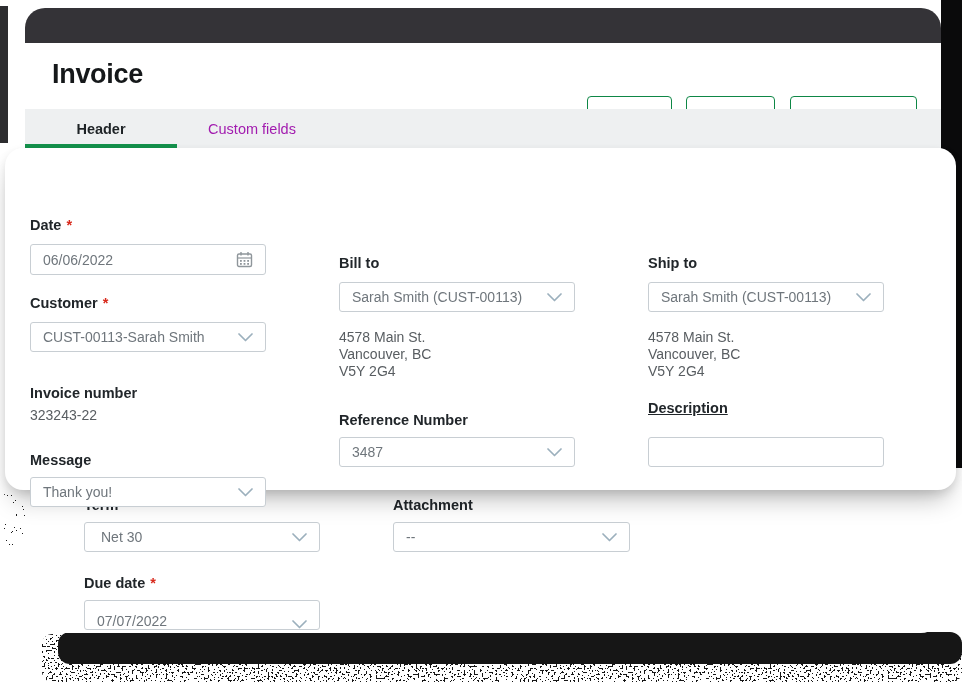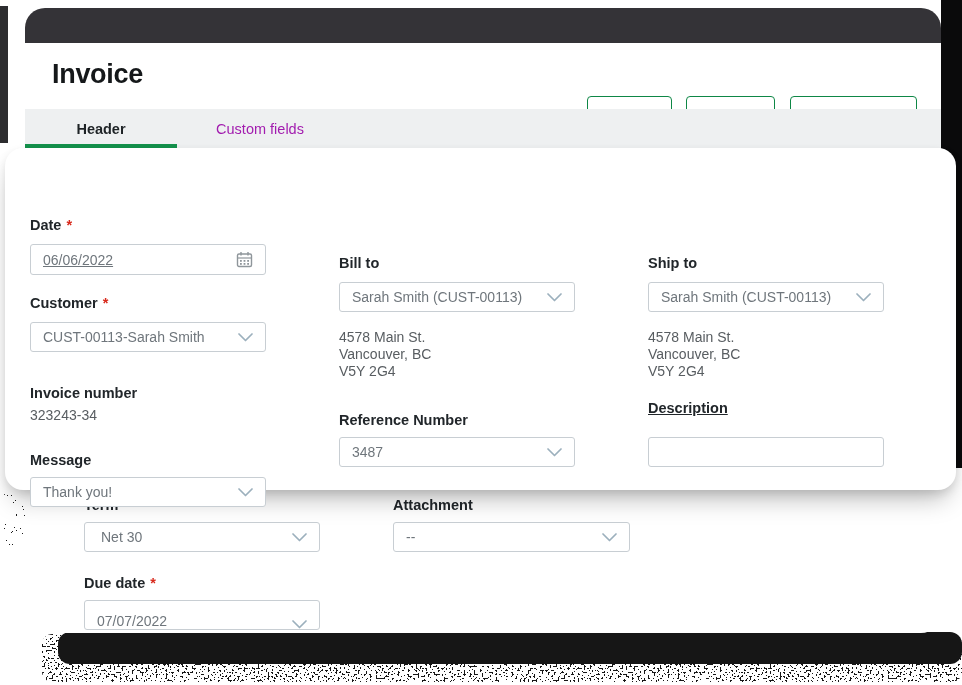--- a/index.html
+++ b/index.html
@@ -29,21 +29,21 @@
   .btn{
     position:absolute; top:53px; height:34px; display:flex; align-items:center;
     justify-content:center; gap:10px; background:#fff; border:1px solid #0e8746;
     border-radius:4px; color:#0e8746; font-size:13.5px; font-weight:500; cursor:pointer;
   }
   .btn-post{ left:562px; width:85px; }
   .btn-draft{ left:661px; width:89px; }
   .btn-more{ left:765px; width:127px; }
   .btn svg{ display:block; }
 
-  .tabbar{ position:absolute; left:0; top:101px; width:100%; height:39px; background:#eef0f1; display:flex;gap:8px; }
+  .tabbar{ position:absolute; left:0; top:101px; width:100%; height:39px; background:#eef0f1; display:flex; }
   .tab{ height:100%; display:flex; align-items:center; justify-content:center; font-size:14.5px; cursor:pointer; }
   .tab-active{ width:152px; font-weight:700; color:#1e2326; position:relative; }
   .tab-active::after{ content:""; position:absolute; left:0; bottom:0; width:100%; height:4px; background:#14914c; }
   .tab-inactive{ width:150px; color:#a21caf; font-weight:400; }
 
   
   .flabel{ position:absolute; font-size:14.5px; font-weight:700; color:#21262a; white-space:nowrap; }
   .req{ color:#d8291c; margin-left:5px; font-weight:700; }
   .select{
     position:absolute; height:30px; background:#fff; border:1px solid #c8ced3;
@@ -166,21 +166,21 @@
           <path d="M1 1l6.5 6.5L14 1" fill="none" stroke="#9cb0bd" stroke-width="1.7" stroke-linecap="round" stroke-linejoin="round"></path>
         </svg>
     </div>
   </div>
 
   <div class="card">
 
     <div class="flabel c1" style="top:29px;">
       <span>Date</span><span class="req">*</span>
     </div>
-    <div class="select c1 w-field" style="top:56px; height:31px; cursor:text;text-decoration:underline;">
+    <div class="select c1 w-field" style="top:56px; height:31px; cursor:text;">
       <span>06/06/2022</span>
       <svg class="icon-right" width="17" height="17" viewBox="0 0 17 17">
         <rect x="1.5" y="3" width="14" height="12.5" rx="1.5" fill="none" stroke="#8f969b" stroke-width="1.4"></rect>
         <line x1="5" y1="1" x2="5" y2="4.5" stroke="#8f969b" stroke-width="1.4"></line>
         <line x1="12" y1="1" x2="12" y2="4.5" stroke="#8f969b" stroke-width="1.4"></line>
         <line x1="2" y1="7" x2="15" y2="7" stroke="#8f969b" stroke-width="1.2"></line>
         <g fill="#8f969b">
           <rect x="4" y="9" width="1.8" height="1.8"></rect>
             <rect x="7.6" y="9" width="1.8" height="1.8"></rect>
             <rect x="11.2" y="9" width="1.8" height="1.8"></rect>
@@ -227,21 +227,21 @@
     </div>
     <div class="addr c3" style="top:181px;">
       <div>4578 Main St.</div>
       <div>Vancouver, BC</div>
       <div>V5Y 2G4</div>
     </div>
 
     <div class="flabel c1" style="top:197px;">
       <span>Invoice number</span>
     </div>
-    <div class="plain-val c1" style="top:219px;">323243-34</div>
+    <div class="plain-val c1" style="top:219px;">323243-22</div>
 
     <div class="flabel c1" style="top:264px;">
       <span>Message</span>
     </div>
     <div class="select c1 w-field" style="top:289px;">
       <span>Thank you!</span>
       <svg class="icon-right" width="15" height="9" viewBox="0 0 15 9">
           <path d="M1 1l6.5 6.5L14 1" fill="none" stroke="#9cb0bd" stroke-width="1.7" stroke-linecap="round" stroke-linejoin="round"></path>
         </svg>
     </div>

